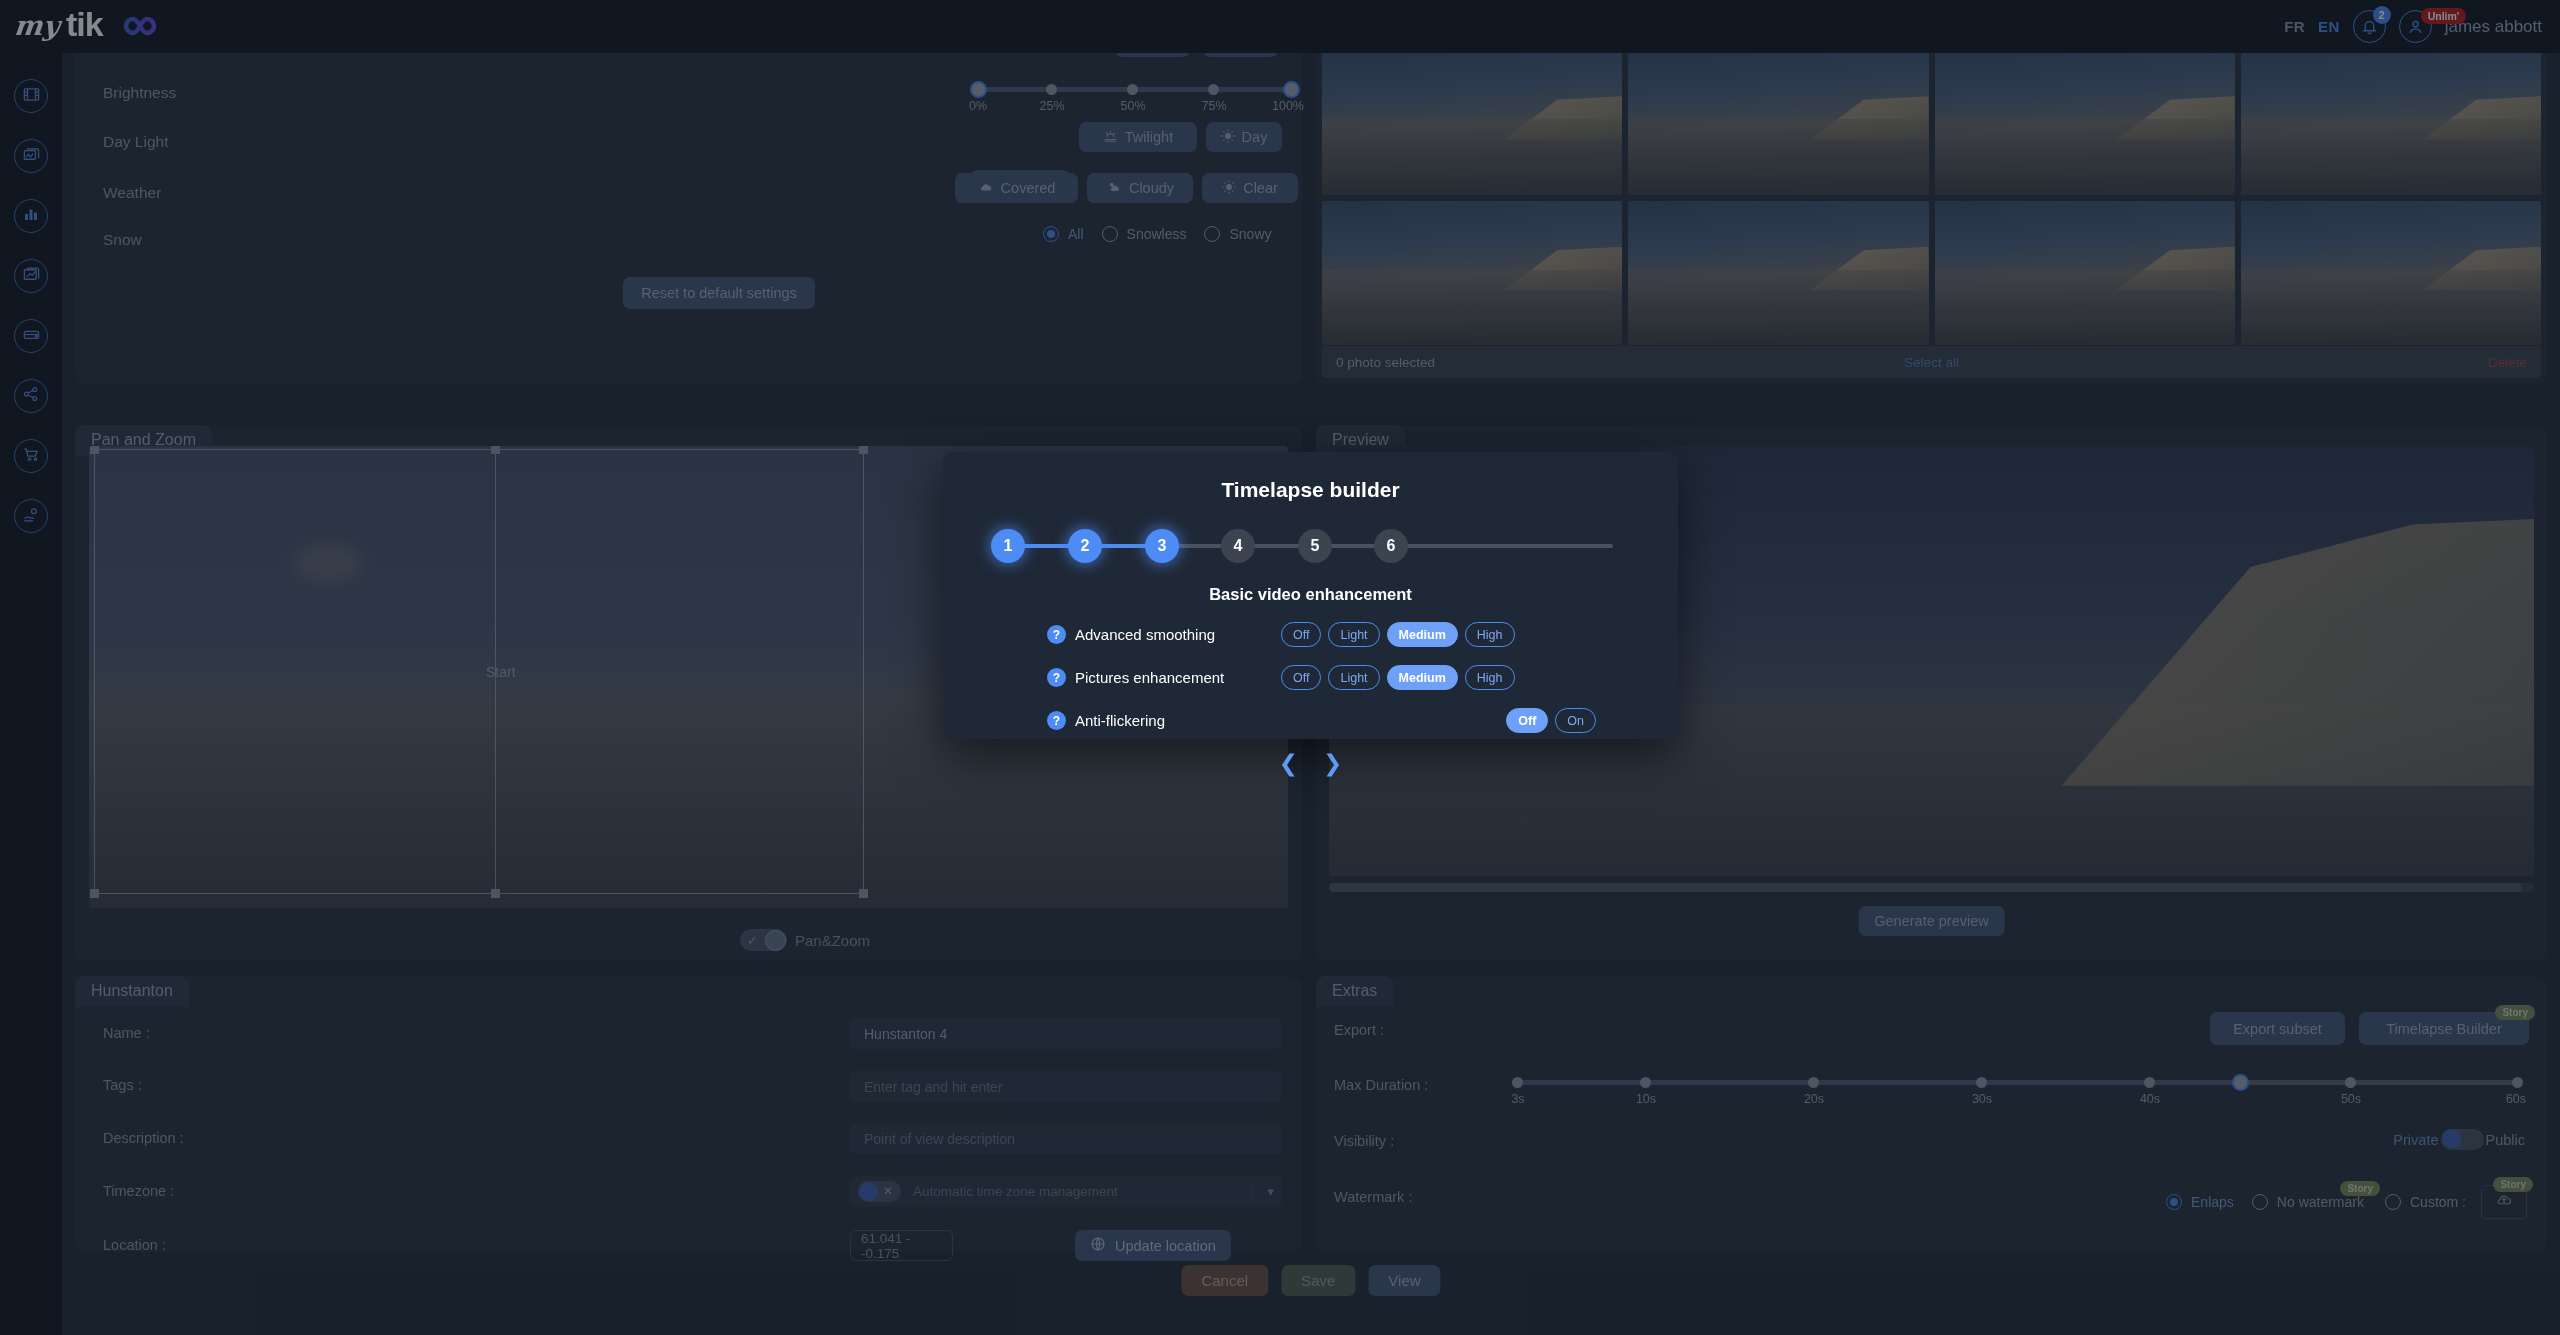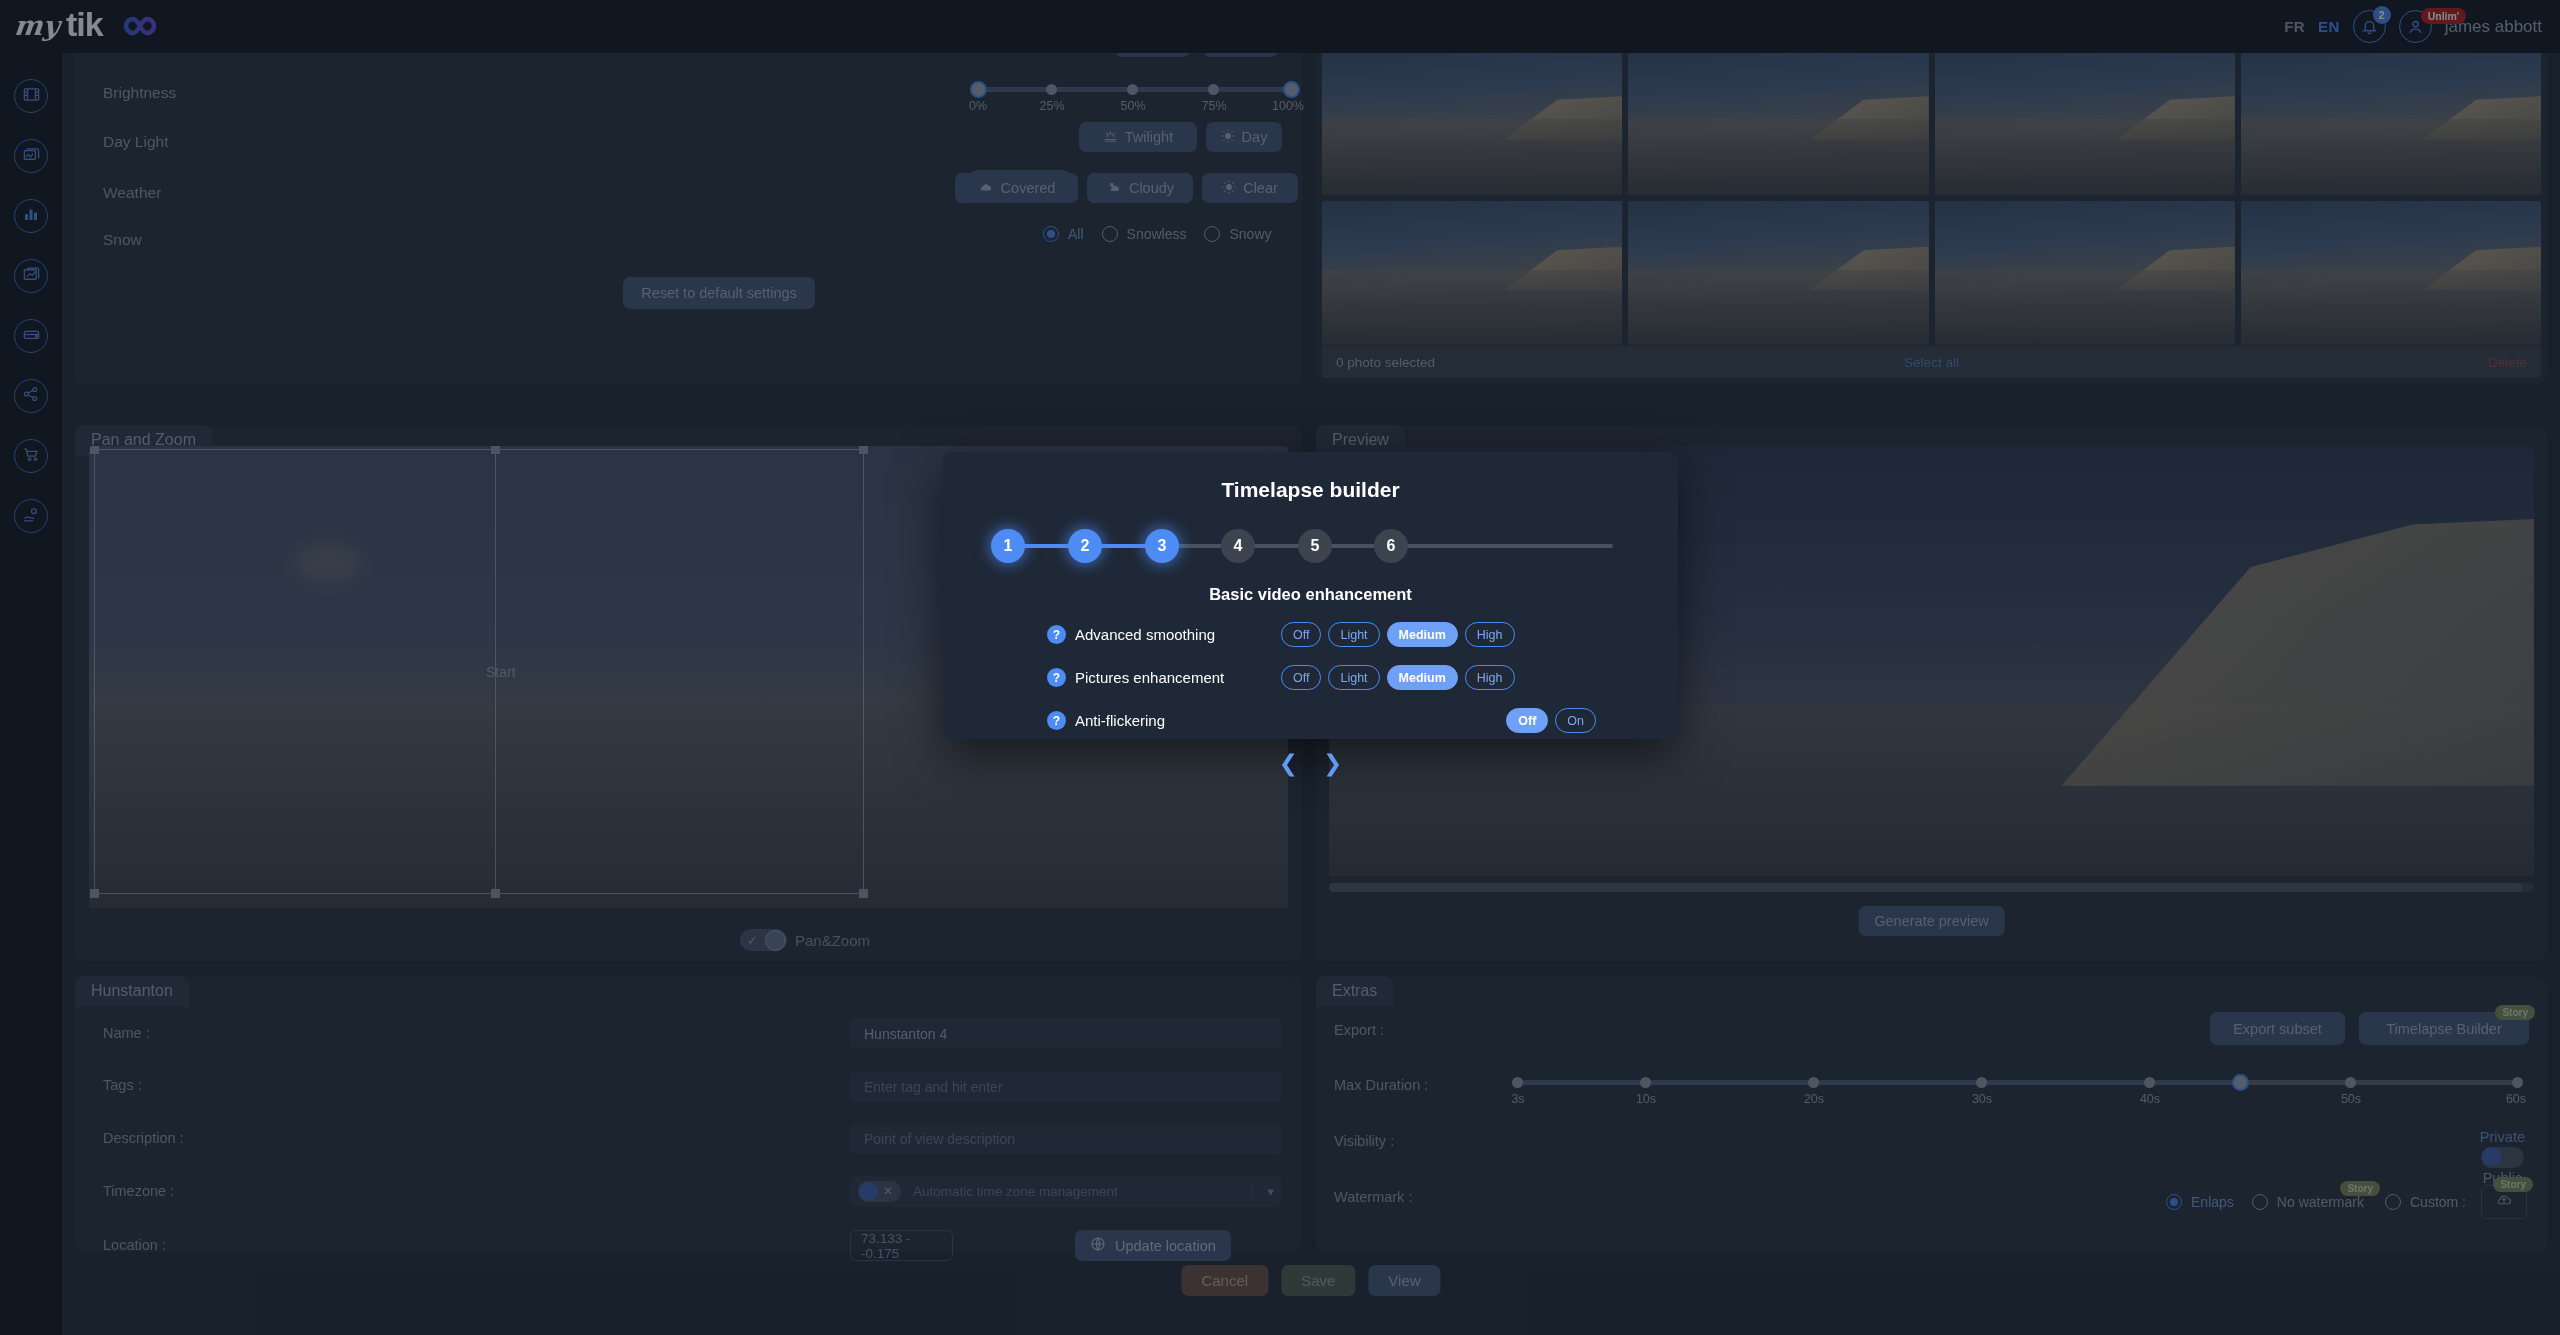--- a/index.html
+++ b/index.html
@@ -506,21 +506,21 @@
 
       <div class="tzwrap" style="top:199px;">
         <div class="tztog">
           <span class="kn"></span>
           <span class="x">✕</span>
         </div>
         <span class="tztxt">Automatic time zone management</span>
         <span class="tzchev">▾</span>
       </div>
 
-      <div class="locbox" style="top:253px;">73.133 - -0.175</div>
+      <div class="locbox" style="top:253px;">61.041 - -0.175</div>
       <button class="updbtn" style="top:253px;">
         <span>
           <svg width="16" height="16" viewBox="0 0 24 24" fill="none" stroke="#b3c0d2" stroke-width="1.6">
           <circle cx="12" cy="12" r="9"></circle>
               <path d="M3 12h18M12 3c3 3.5 3 14 0 18M12 3c-3 3.5-3 14 0 18"></path>
             </svg></span>
         <span>Update location</span>
       </button>
     </div>
 
@@ -554,21 +554,21 @@
         <div class="sl-knob" style="left:720px;"></div>
         <div class="sl-lab" style="left:6px;">3s</div>
         <div class="sl-lab" style="left:134px;">10s</div>
         <div class="sl-lab" style="left:302px;">20s</div>
         <div class="sl-lab" style="left:470px;">30s</div>
         <div class="sl-lab" style="left:638px;">40s</div>
         <div class="sl-lab" style="left:839px;">50s</div>
         <div class="sl-lab" style="left:1004px;">60s</div>
       </div>
 
-      <div style="position:absolute; right:22px; top:152px; display:flex; align-items:center; gap:2px;flex-direction:column;">
+      <div style="position:absolute; right:22px; top:152px; display:flex; align-items:center; gap:2px;">
         <span style="font-size:14.5px; color:#6f8fc9;">Private</span>
         <div class="togl" style="width:43px; height:21px; background:#4a5567;">
           <span class="knob" style="left:1px; right:auto; width:19px; height:19px; top:0; background:#3f63b5; border:none;"></span>
         </div>
         <span style="font-size:14.5px; color:#8d99a9;">Public</span>
       </div>
 
       <div style="position:absolute; right:20px; top:208px; display:flex; align-items:center; gap:9px;">
         <span class="radio on"></span>
         <span class="radio-lab on">Enlaps</span>

